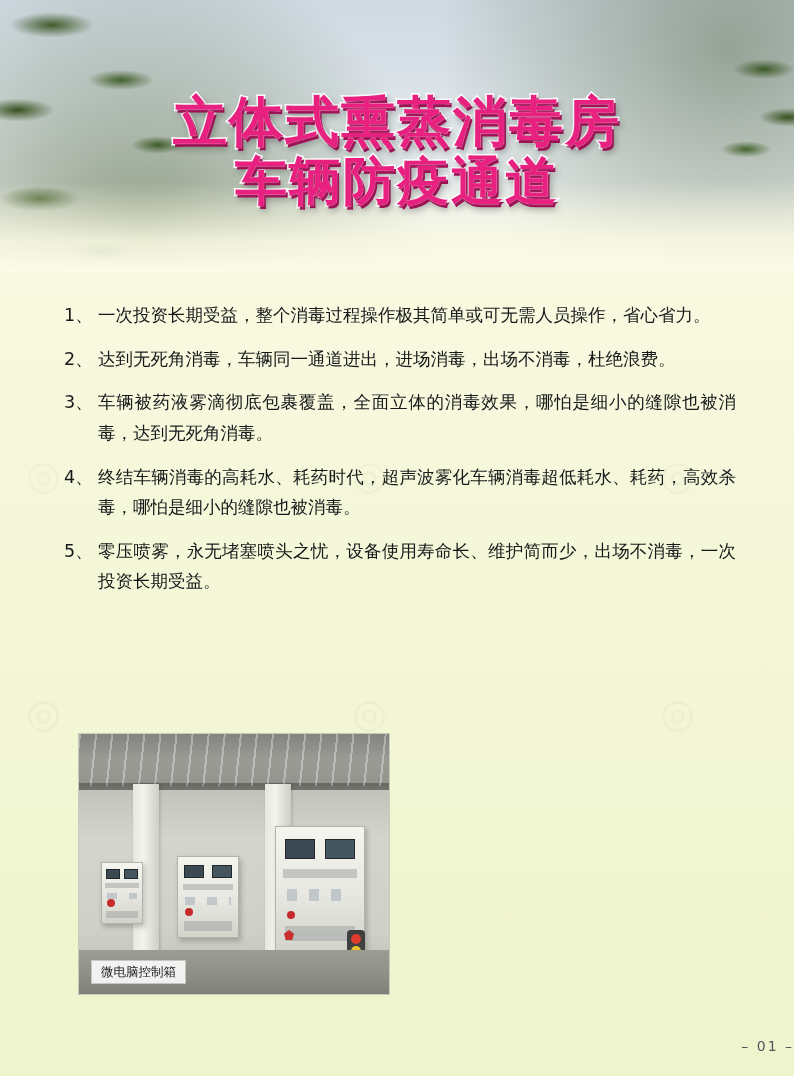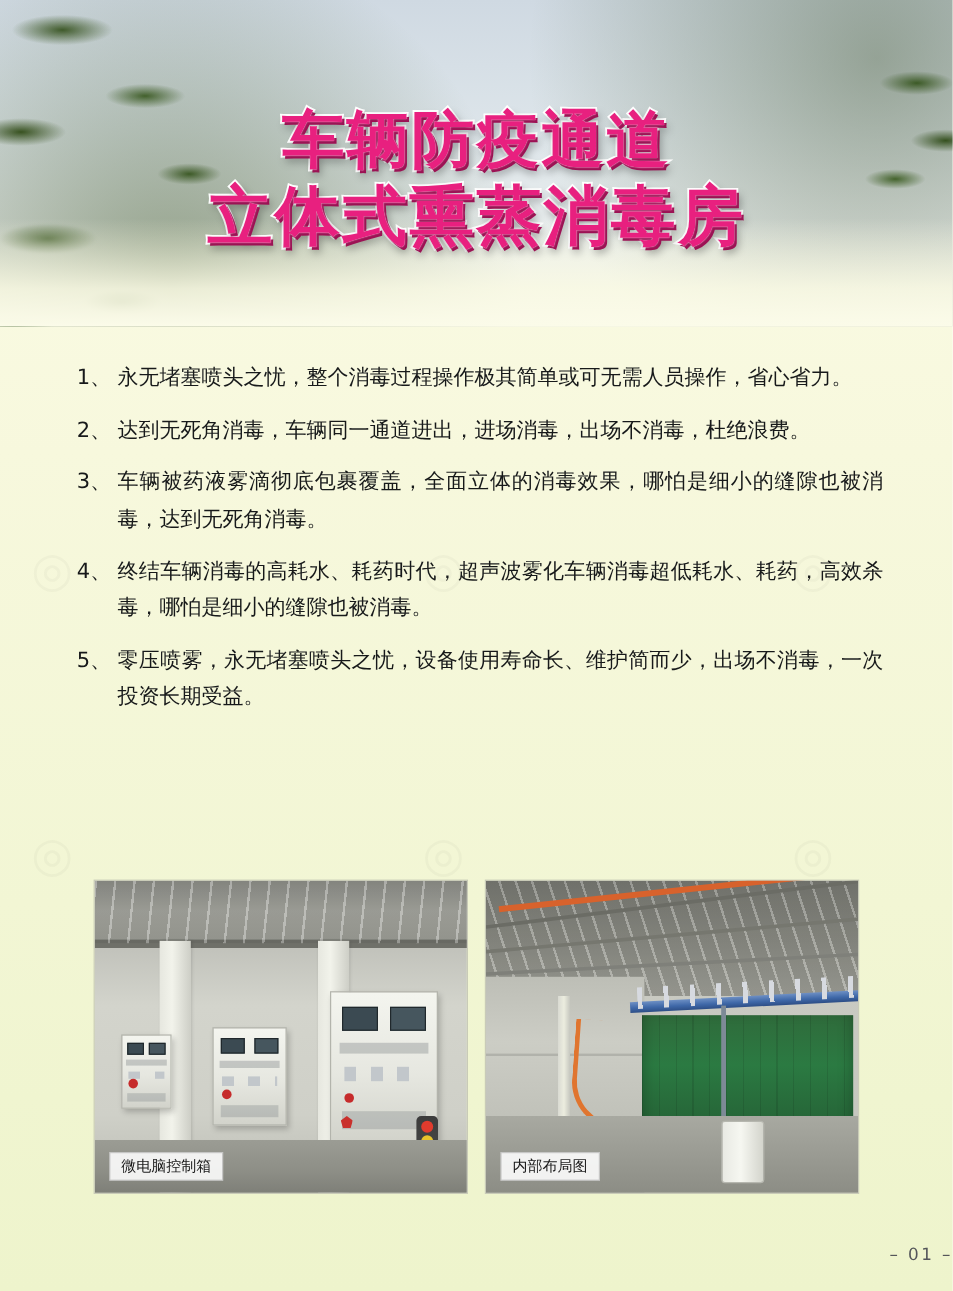--- a/index.html
+++ b/index.html
@@ -333,28 +333,28 @@
 <div class="page">
 
   <div class="hero">
     <div class="pine-tl"></div>
     <div class="pine-bl"></div>
     <div class="pine-tr"></div>
     <div class="hero-haze"></div>
   </div>
 
   <div class="title-wrap">
+    <div class="title-line l2">立体式熏蒸消毒房</div>
     <div class="title-line l1">车辆防疫通道</div>
-    <div class="title-line l2">立体式熏蒸消毒房</div>
   </div>
 
   <div class="content">
     <div class="list-item">
       <div class="item-num">1、</div>
-      <div class="item-text">永无堵塞喷头之忧，整个消毒过程操作极其简单或可无需人员操作，省心省力。</div>
+      <div class="item-text">一次投资长期受益，整个消毒过程操作极其简单或可无需人员操作，省心省力。</div>
     </div>
     <div class="list-item">
       <div class="item-num">2、</div>
       <div class="item-text">达到无死角消毒，车辆同一通道进出，进场消毒，出场不消毒，杜绝浪费。</div>
     </div>
     <div class="list-item">
       <div class="item-num">3、</div>
       <div class="item-text">车辆被药液雾滴彻底包裹覆盖，全面立体的消毒效果，哪怕是细小的缝隙也被消毒，达到无死角消毒。</div>
     </div>
     <div class="list-item">
@@ -408,37 +408,18 @@
       <div class="logo-mark"></div>
       <div class="lamp">
         <i class="r"></i>
         <i class="y"></i>
         <i class="g"></i>
       </div>
       <div class="floor"></div>
       <div class="caption">微电脑控制箱</div>
     </div>
 
-    <div class="photo p2">
-      <div class="roof"></div>
-      <div class="truss"></div>
-      <div class="truss t2"></div>
-      <div class="truss t3"></div>
-      <div class="pipe-red"></div>
-      <div class="wall-left">
-        <div class="seam"></div>
-      </div>
-      <div class="post"></div>
-      <div class="curtain"></div>
-      <div class="pipe-blue"></div>
-      <div class="nozzles"></div>
-      <div class="drop"></div>
-      <div class="hose"></div>
-      <div class="floor2"></div>
-      <div class="tank"></div>
-      <div class="caption">内部布局图</div>
-    </div>
 
   </div>
 
   <div class="footer">– 01 –</div>
 
 </div>
 
 </body></html>

